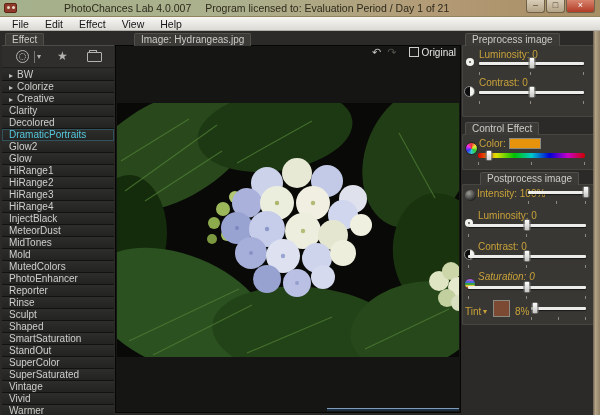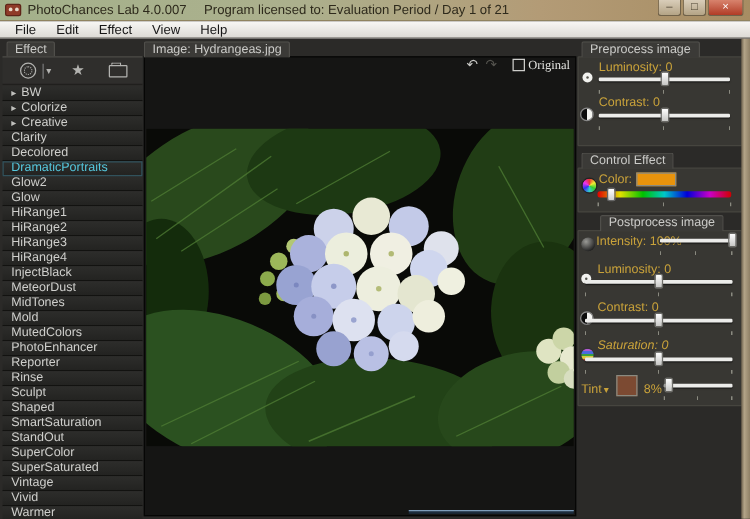--- a/index.html
+++ b/index.html
@@ -8,21 +8,21 @@
   .app { position:absolute; inset:0; background:#2b2a28; }
 
   
   .titlebar { position:absolute; left:0; top:0; width:600px; height:17px;
     background:linear-gradient(90deg,#a4b18b 0%,#acb08d 40%,#b39b76 72%,#a78d63 100%);
     border-bottom:1px solid #8f835f; display:flex; align-items:center; }
   .appicon { width:13px; height:10px; margin:0 5px 0 4px; background:#8f3a28;
     border:1px solid #5f2418; border-radius:2px; position:relative; }
   .appicon::after { content:""; position:absolute; left:2px; top:2px; width:3px; height:3px;
     border-radius:50%; background:#e8d8c8; box-shadow:5px 0 0 #e8d8c8; }
-  .title-text { font-size:10.5px; color:#2e2a1c; white-space:nowrap; }
+  .title-text { font-size:10.5px; color:#2e2a1c; white-space:nowrap;margin-left:42px; }
   .title-text .lic { margin-left:14px; }
   .winbtns { position:absolute; right:5px; top:0; display:flex; }
   .wbtn { height:13px; border:1px solid #70624a; border-top:none; border-radius:0 0 3px 3px;
     font-size:9px; line-height:11px; text-align:center; color:#fff; cursor:pointer;
     background:linear-gradient(#d9cdb9,#b4a486); margin-left:1px; }
   .wbtn.min,.wbtn.max { width:19px; color:#4a4030; }
   .wbtn.close { width:29px; background:linear-gradient(#d8836d,#b13c26); }
 
   
   .menubar { position:absolute; left:0; top:17px; width:600px; height:14px;
@@ -58,30 +58,30 @@
     border:1px solid #b3b3b0; border-bottom:none; border-radius:1px 1px 0 0; }
   .fx-list { position:absolute; left:0; top:38px; width:112px; }
   .cat, .fx { height:12px; line-height:11px; font-size:10px; color:#cfcfcc;
     background:linear-gradient(#2d2d2b,#232321); border-bottom:1px solid #121210;
     padding-left:7px; white-space:nowrap; cursor:pointer; }
   .cat .arr { font-size:8px; color:#c0c0bd; margin-right:4px; }
   .fx.sel { color:#55c8de; outline:1px solid #31525c; outline-offset:-1px; }
 
   
   .center-panel { position:absolute; left:115px; top:0; width:347px; height:384px; }
-  .center-panel .tab { position:absolute; left:0; top:2px; z-index:2; }
+  .center-panel .tab { position:absolute; left:19px; top:2px; z-index:2; }
   .viewer { position:absolute; left:0; top:14px; width:346px; height:368px;
     background:#151514; border:1px solid #060605; }
   .viewer-tools { position:absolute; right:6px; top:14px; height:14px; display:flex;
     align-items:center; z-index:2; }
   .ico-undo { font-size:11px; color:#c9c9c6; line-height:12px; cursor:pointer; }
   .ico-redo { font-size:11px; color:#55544f; line-height:12px; margin-left:6px; cursor:pointer; }
   .chk { width:10px; height:10px; border:1px solid #cdcdca; background:#1b1b1a;
     margin-left:12px; cursor:pointer; }
-  .chk-label { font-size:10px; color:#e6e6e3; margin-left:3px;font-family:Liberation Serif, serif; }
+  .chk-label { font-size:10px; color:#e6e6e3; margin-left:3px; }
   .photo { position:absolute; left:2px; top:72px; width:342px; height:254px; }
   .bottom-bar { position:absolute; left:212px; top:377px; width:132px; height:3px;
     background:#1d2c3c; border-top:1px solid #7d9cba; }
 
   
   .right-panel { position:absolute; left:462px; top:0; width:130px; height:384px; }
   .right-panel .tab { position:absolute; z-index:2; }
   .group { position:absolute; left:0; width:132px; background:#383733;
     border:1px solid #46453f; border-radius:1px; }
   .glabel { position:absolute; font-size:10px; color:#c9a23a; white-space:nowrap; }

